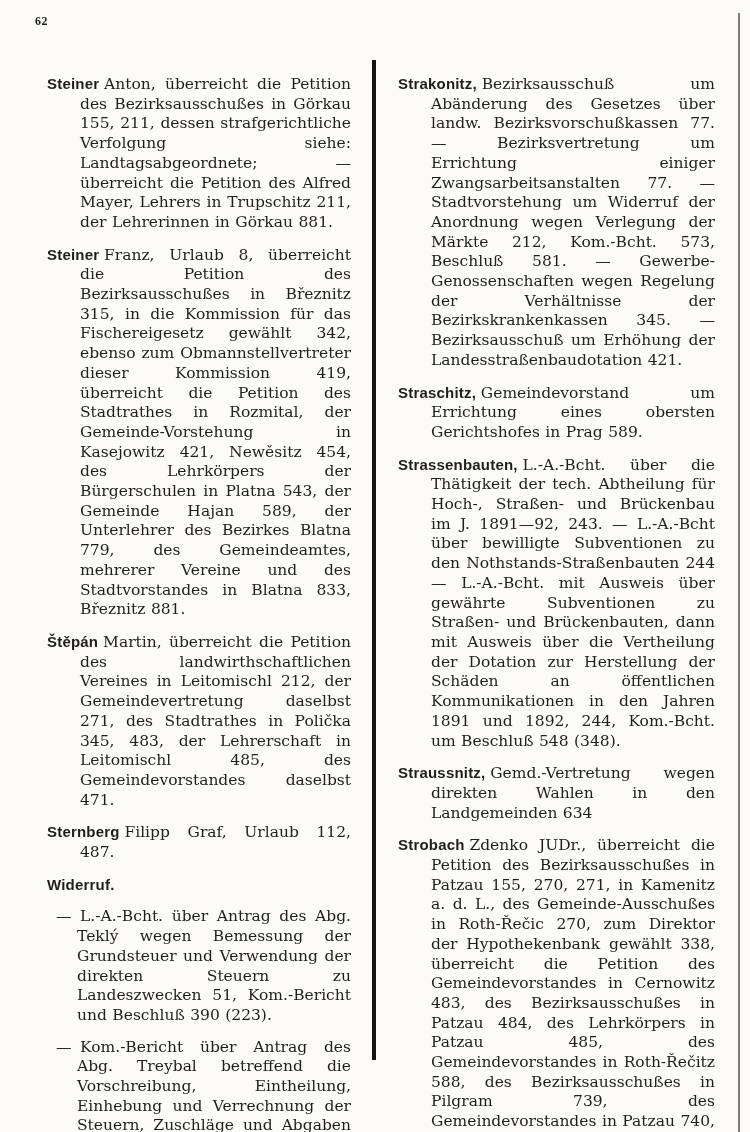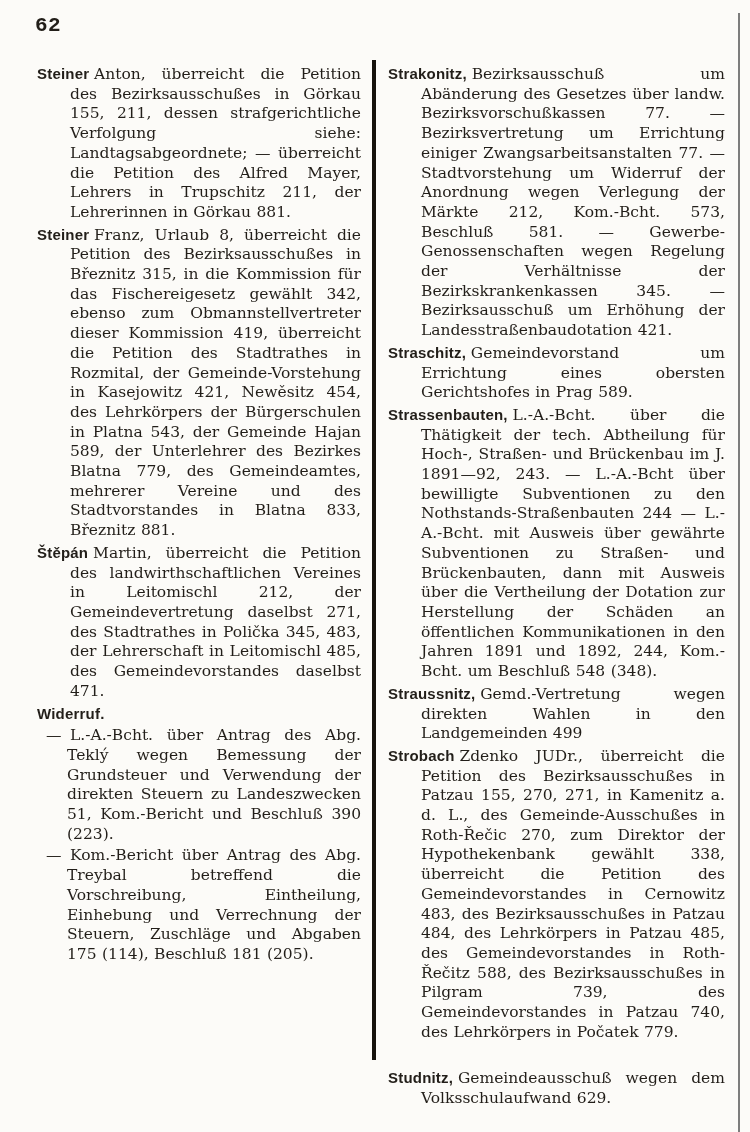--- a/index.html
+++ b/index.html
@@ -9,33 +9,33 @@
     height: 1132px;
     background: #fcfbf8;
     color: #221e19;
     overflow: hidden;
     font-family: "DejaVu Serif", serif;
   }
   .page-number {
     position: absolute;
     left: 35px;
     top: 14px;
-    font-family: Liberation Mono, monospace;
+    font-family: Liberation Serif, serif;
     font-weight: 700;
-    font-size: 21px;
+    font-size: 12px;
     letter-spacing: 0.5px;
   }
   .column {
     position: absolute;
     top: 62px;
   }
   .column-left  { left: 35px;  width: 328px; }
   .column-right { left: 386px; width: 341px; }
   .entry {
-    margin: 2px;
+    margin: 12px;
     text-align: justify;
     font-size: 15.5px;
     line-height: 19.7px;
     padding-left: 33px;
     text-indent: -33px;
     word-spacing: 0.5px;
   }
   .entry.sub {
     padding-left: 30px;
     text-indent: -21px;
@@ -73,30 +73,31 @@
 
   <div class="page-number">62</div>
 
   <div class="column-divider"></div>
   <div class="page-edge-line"></div>
 
   <div class="column column-left">
     <p class="entry"><b class="hw">Steiner</b><span>Anton, überreicht die Petition des Bezirksausschußes in Görkau 155, 211, dessen strafgerichtliche Verfolgung siehe: Landtagsabgeordnete; — überreicht die Petition des Alfred Mayer, Lehrers in Trupschitz 211, der Lehrerinnen in Görkau 881.</span></p>
     <p class="entry"><b class="hw">Steiner</b><span>Franz, Urlaub 8, überreicht die Petition des Bezirksausschußes in Březnitz 315, in die Kommission für das Fischereigesetz gewählt 342, ebenso zum Obmannstellvertreter dieser Kommission 419, überreicht die Petition des Stadtrathes in Rozmital, der Gemeinde-Vorstehung in Kasejowitz 421, Newěsitz 454, des Lehrkörpers der Bürgerschulen in Platna 543, der Gemeinde Hajan 589, der Unterlehrer des Bezirkes Blatna 779, des Gemeindeamtes, mehrerer Vereine und des Stadtvorstandes in Blatna 833, Březnitz 881.</span></p>
     <p class="entry"><b class="hw">Štěpán</b><span>Martin, überreicht die Petition des landwirthschaftlichen Vereines in Leitomischl 212, der Gemeindevertretung daselbst 271, des Stadtrathes in Polička 345, 483, der Lehrerschaft in Leitomischl 485, des Gemeindevorstandes daselbst 471.</span></p>
+    <p class="entry"><b class="hw">Sternberg</b><span>Filipp Graf, Urlaub 112, 487.</span></p>
     <p class="entry"><b class="hw">Widerruf.</b><span></span></p>
     <p class="entry sub"><span class="dash-mark">—</span><span>L.-A.-Bcht. über Antrag des Abg. Teklý wegen Bemessung der Grundsteuer und Verwendung der direkten Steuern zu Landeszwecken 51, Kom.-Bericht und Beschluß 390 (223).</span></p>
     <p class="entry sub"><span class="dash-mark">—</span><span>Kom.-Bericht über Antrag des Abg. Treybal betreffend die Vorschreibung, Eintheilung, Einhebung und Verrechnung der Steuern, Zuschläge und Abgaben 175 (114), Beschluß 181 (205).</span></p>
     <p class="entry"></p>
 
   </div>
 
   <div class="column column-right">
     <p class="entry"><b class="hw">Strakonitz,</b><span>Bezirksausschuß um Abänderung des Gesetzes über landw. Bezirksvorschußkassen 77. — Bezirksvertretung um Errichtung einiger Zwangsarbeitsanstalten 77. — Stadtvorstehung um Widerruf der Anordnung wegen Verlegung der Märkte 212, Kom.-Bcht. 573, Beschluß 581. — Gewerbe-Genossenschaften wegen Regelung der Verhältnisse der Bezirkskrankenkassen 345. — Bezirksausschuß um Erhöhung der Landesstraßenbaudotation 421.</span></p>
     <p class="entry"><b class="hw">Straschitz,</b><span>Gemeindevorstand um Errichtung eines obersten Gerichtshofes in Prag 589.</span></p>
     <p class="entry"><b class="hw">Strassenbauten,</b><span>L.-A.-Bcht. über die Thätigkeit der tech. Abtheilung für Hoch-, Straßen- und Brückenbau im J. 1891—92, 243. — L.-A.-Bcht über bewilligte Subventionen zu den Nothstands-Straßenbauten 244 — L.-A.-Bcht. mit Ausweis über gewährte Subventionen zu Straßen- und Brückenbauten, dann mit Ausweis über die Vertheilung der Dotation zur Herstellung der Schäden an öffentlichen Kommunikationen in den Jahren 1891 und 1892, 244, Kom.-Bcht. um Beschluß 548 (348).</span></p>
-    <p class="entry"><b class="hw">Straussnitz,</b><span>Gemd.-Vertretung wegen direkten Wahlen in den Landgemeinden 499</span></p>
+    <p class="entry"><b class="hw">Straussnitz,</b><span>Gemd.-Vertretung wegen direkten Wahlen in den Landgemeinden 634</span></p>
     <p class="entry"><b class="hw">Strobach</b><span>Zdenko JUDr., überreicht die Petition des Bezirksausschußes in Patzau 155, 270, 271, in Kamenitz a. d. L., des Gemeinde-Ausschußes in Roth-Řečic 270, zum Direktor der Hypothekenbank gewählt 338, überreicht die Petition des Gemeindevorstandes in Cernowitz 483, des Bezirksausschußes in Patzau 484, des Lehrkörpers in Patzau 485, des Gemeindevorstandes in Roth-Řečitz 588, des Bezirksausschußes in Pilgram 739, des Gemeindevorstandes in Patzau 740, des Lehrkörpers in Počatek 779.</span></p>
     <p class="entry gap-before"><b class="hw">Studnitz,</b><span>Gemeindeausschuß wegen dem Volksschulaufwand 629.</span></p>
 
   </div>
 
 </div>
 
 </body></html>

